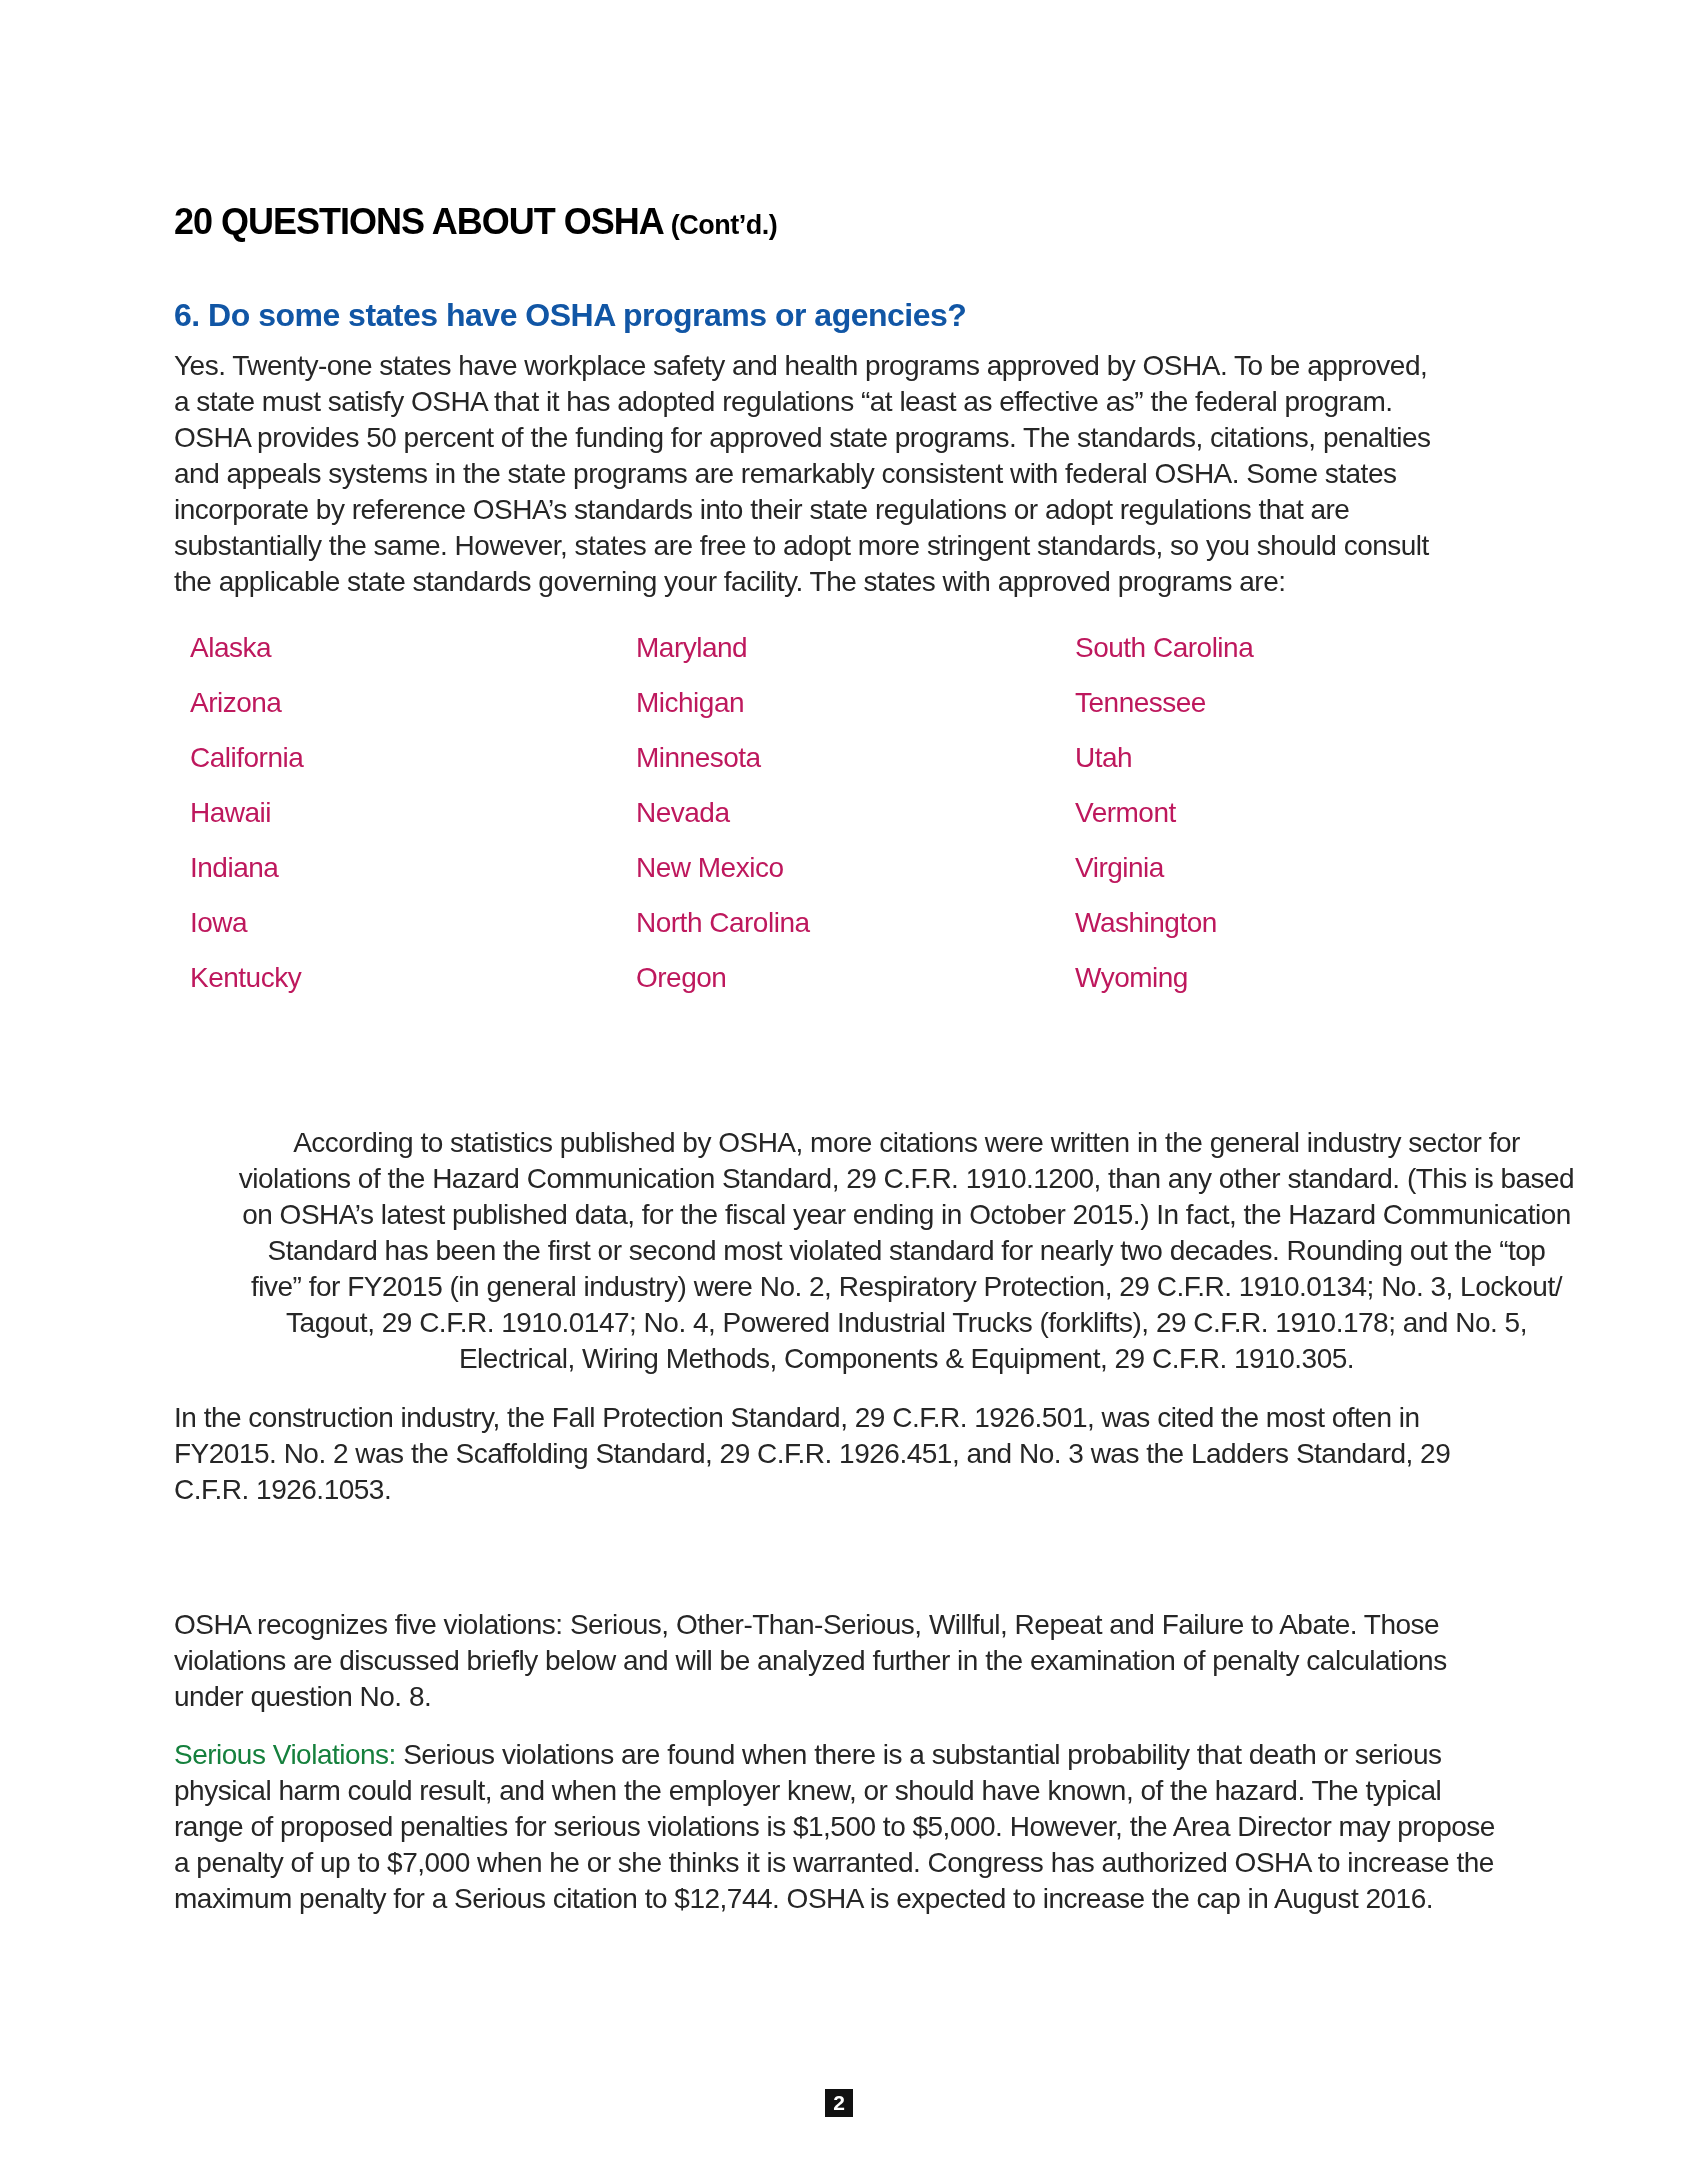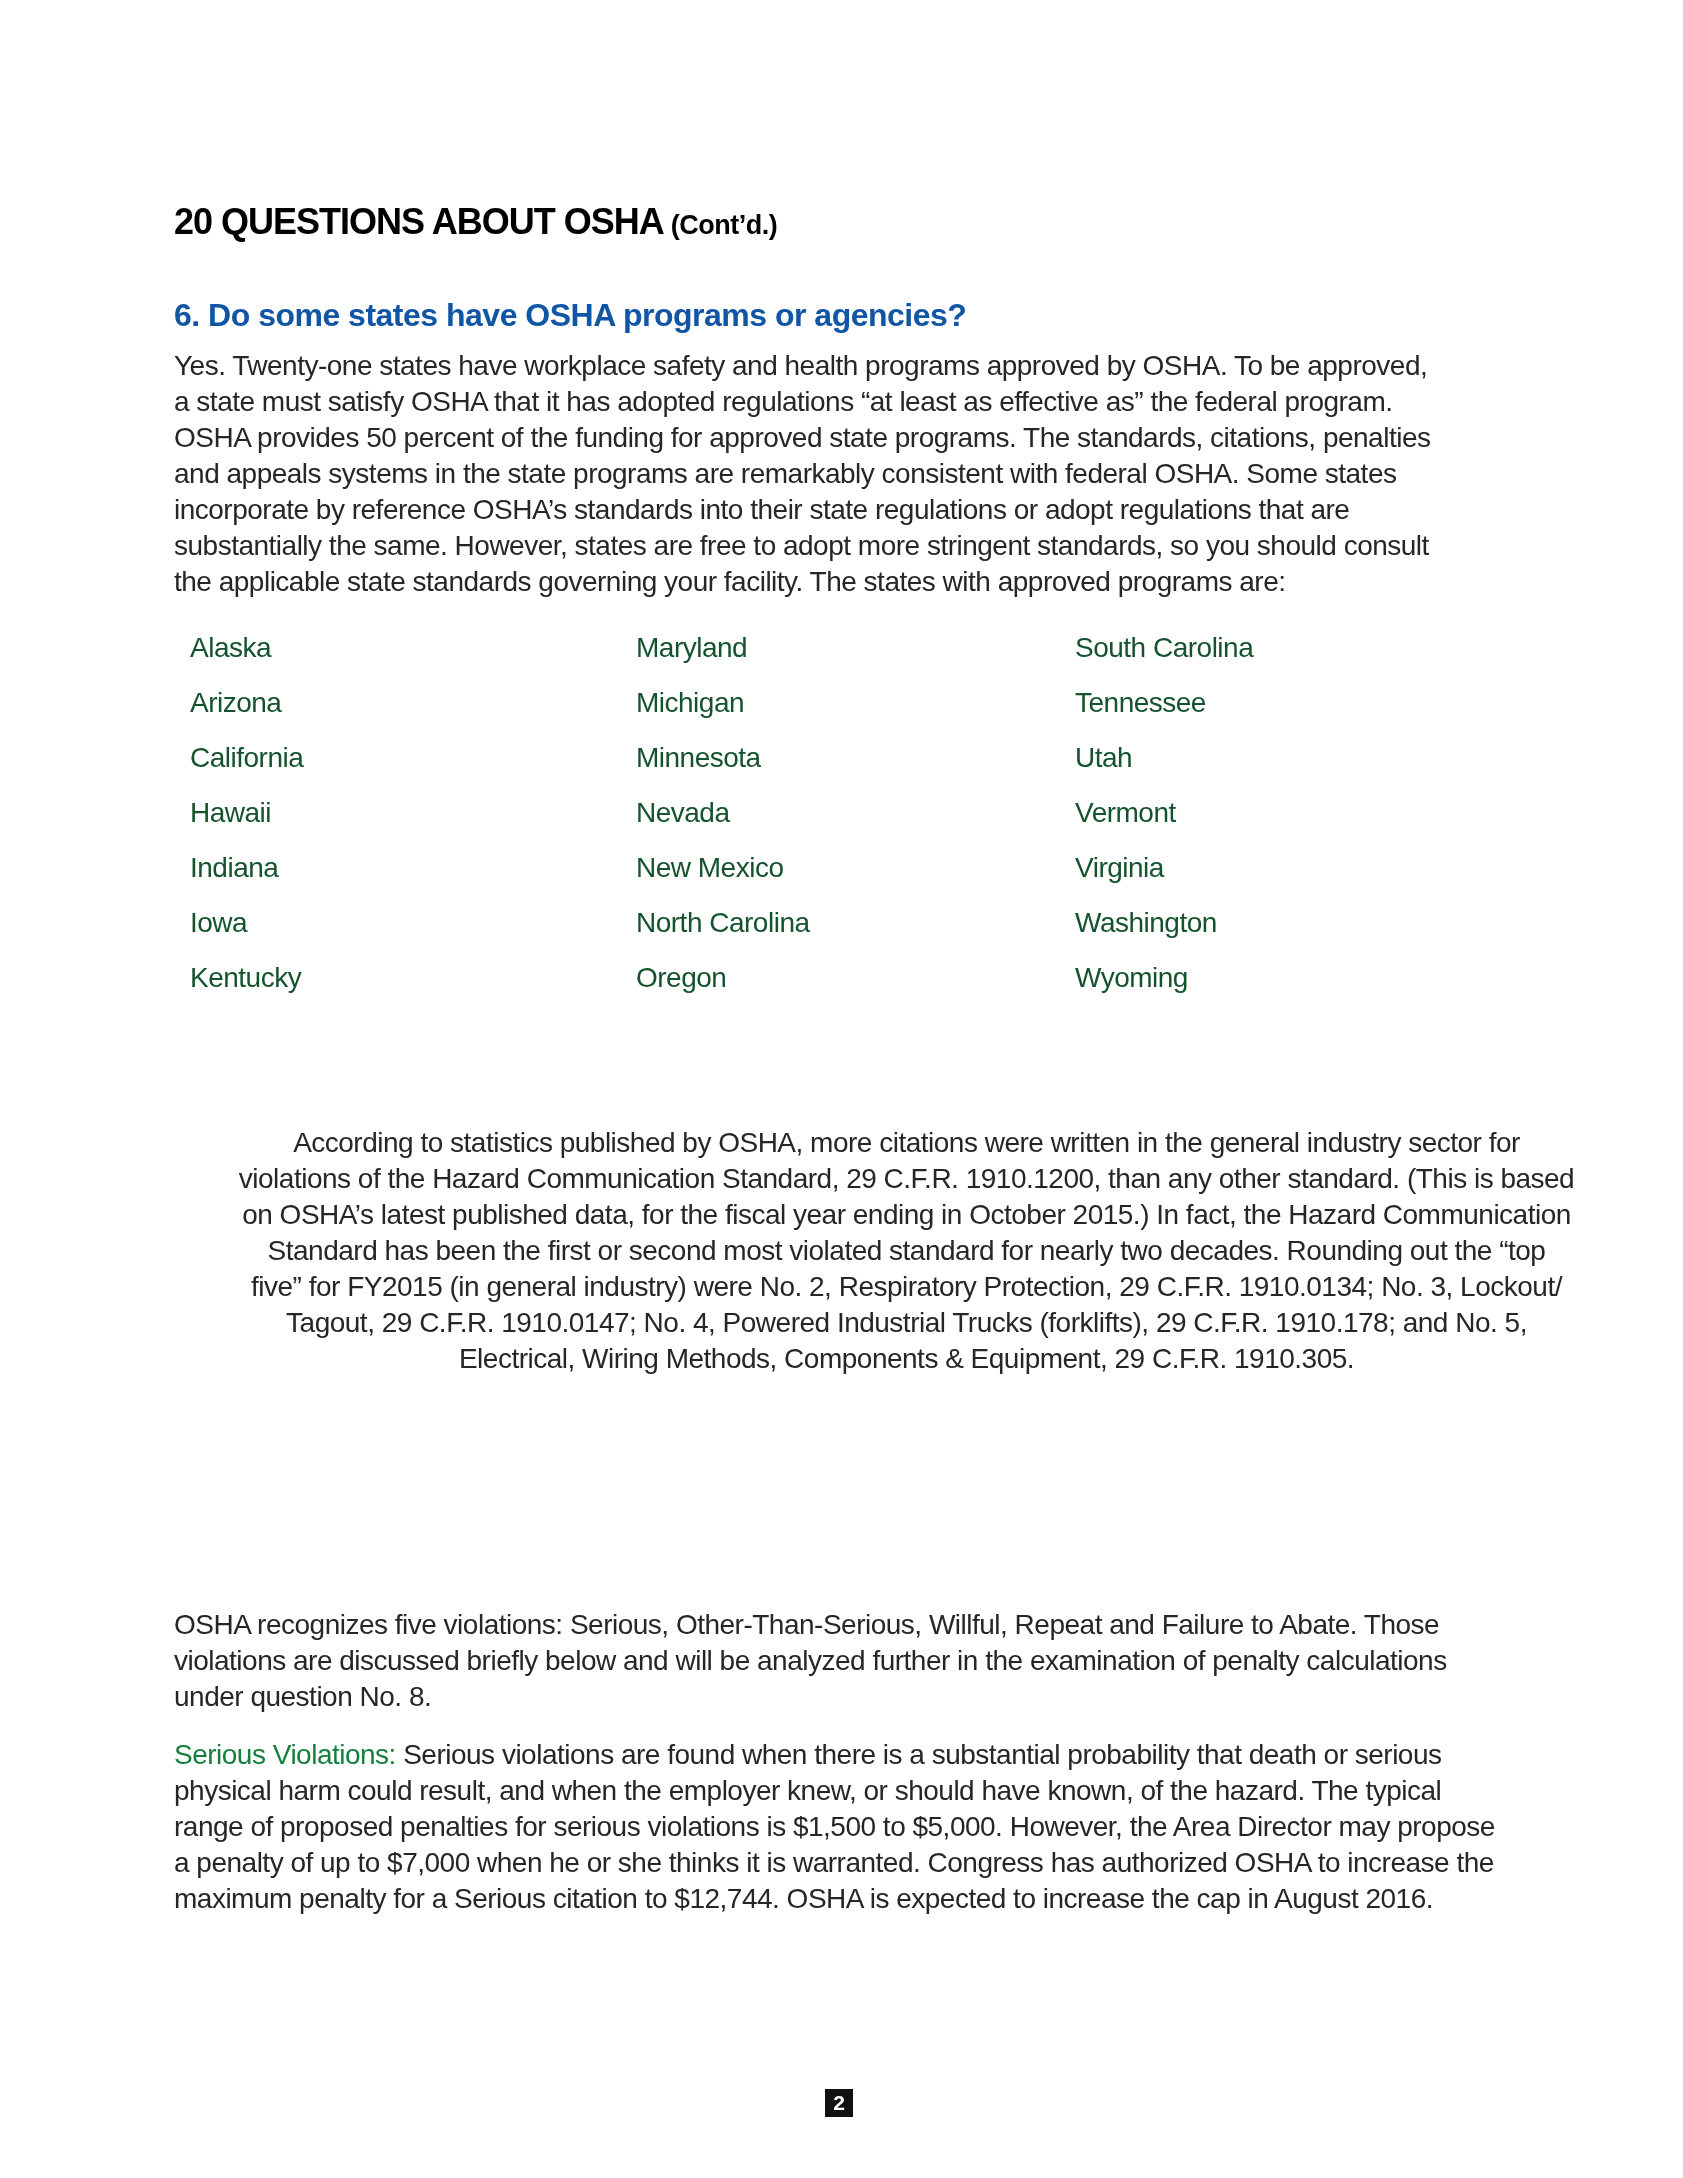--- a/index.html
+++ b/index.html
@@ -47,21 +47,21 @@
   .p-q5  { top: 348px; }
   .p-q6  { top: 1125px; text-align: center; }
   .p-q6b { top: 1400px; }
   .p-q7  { top: 1607px; }
   .p-q7b { top: 1737px; }
   .bold-lead { font-weight: normal; color: #15803d; margin-top: 43px; }
   .states-col {
     top: 620px;
     margin: 0;
     font-size: 28px; line-height: 55px;
-    color: #14532d;
+    color: #be185d;
     letter-spacing: -0.5px;
     white-space: pre-line;
   }
   .col-1 { left: 190px; }
   .col-2 { left: 636px; }
   .col-3 { left: 1075px; }
   .page-badge {
     left: 825px; top: 2089px;
     width: 28px; height: 28px;
     background: #111111;
@@ -107,20 +107,23 @@
 Washington
 Wyoming</div>
 
   <p class="abs para p-q6">According to statistics published by OSHA, more citations were written in the general industry sector for
 violations of the Hazard Communication Standard, 29 C.F.R. 1910.1200, than any other standard. (This is based
 on OSHA’s latest published data, for the fiscal year ending in October 2015.) In fact, the Hazard Communication
 Standard has been the first or second most violated standard for nearly two decades. Rounding out the “top
 five” for FY2015 (in general industry) were No. 2, Respiratory Protection, 29 C.F.R. 1910.0134; No. 3, Lockout/
 Tagout, 29 C.F.R. 1910.0147; No. 4, Powered Industrial Trucks (forklifts), 29 C.F.R. 1910.178; and No. 5,
 Electrical, Wiring Methods, Components &amp; Equipment, 29 C.F.R. 1910.305.</p>
+  <p class="abs para p-q6b">In the construction industry, the Fall Protection Standard, 29 C.F.R. 1926.501, was cited the most often in
+FY2015. No. 2 was the Scaffolding Standard, 29 C.F.R. 1926.451, and No. 3 was the Ladders Standard, 29
+C.F.R. 1926.1053.</p>
 
   <p class="abs para p-q7">OSHA recognizes five violations: Serious, Other-Than-Serious, Willful, Repeat and Failure to Abate. Those
 violations are discussed briefly below and will be analyzed further in the examination of penalty calculations
 under question No. 8.</p>
   <p class="abs para p-q7b"><span class="bold-lead">Serious Violations:</span><span> Serious violations are found when there is a substantial probability that death or serious
 physical harm could result, and when the employer knew, or should have known, of the hazard. The typical
 range of proposed penalties for serious violations is $1,500 to $5,000. However, the Area Director may propose
 a penalty of up to $7,000 when he or she thinks it is warranted. Congress has authorized OSHA to increase the
 maximum penalty for a Serious citation to $12,744. OSHA is expected to increase the cap in August 2016.</span></p>
 

